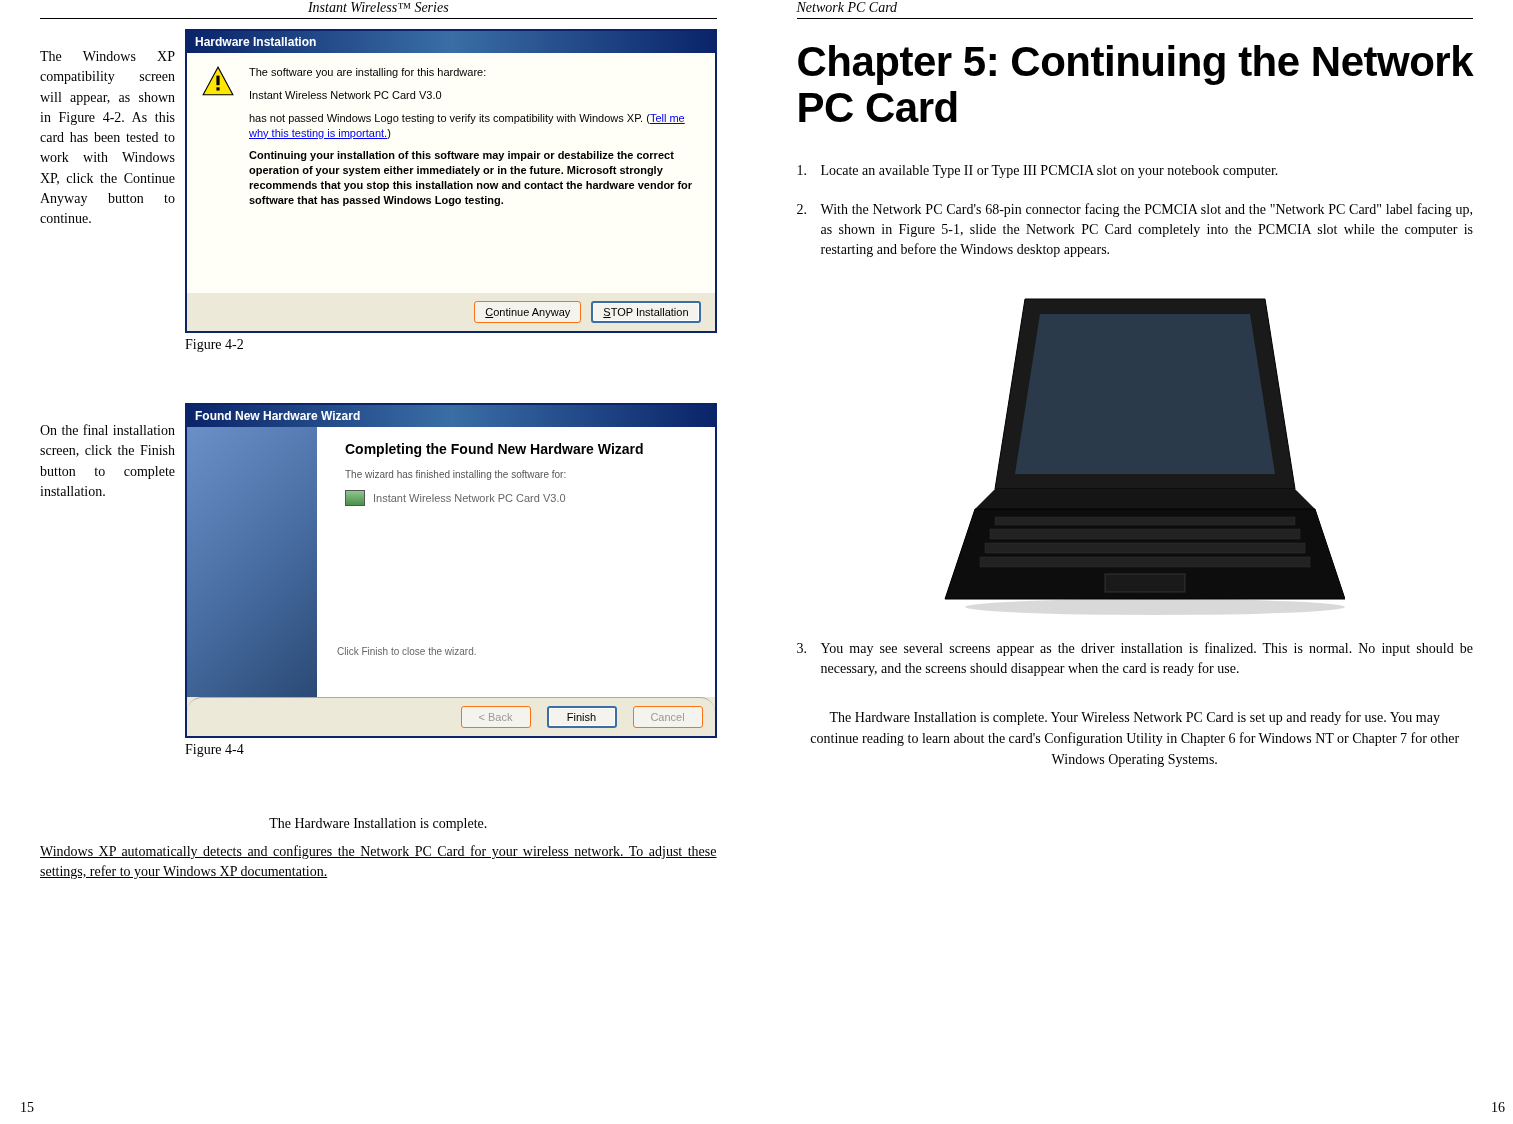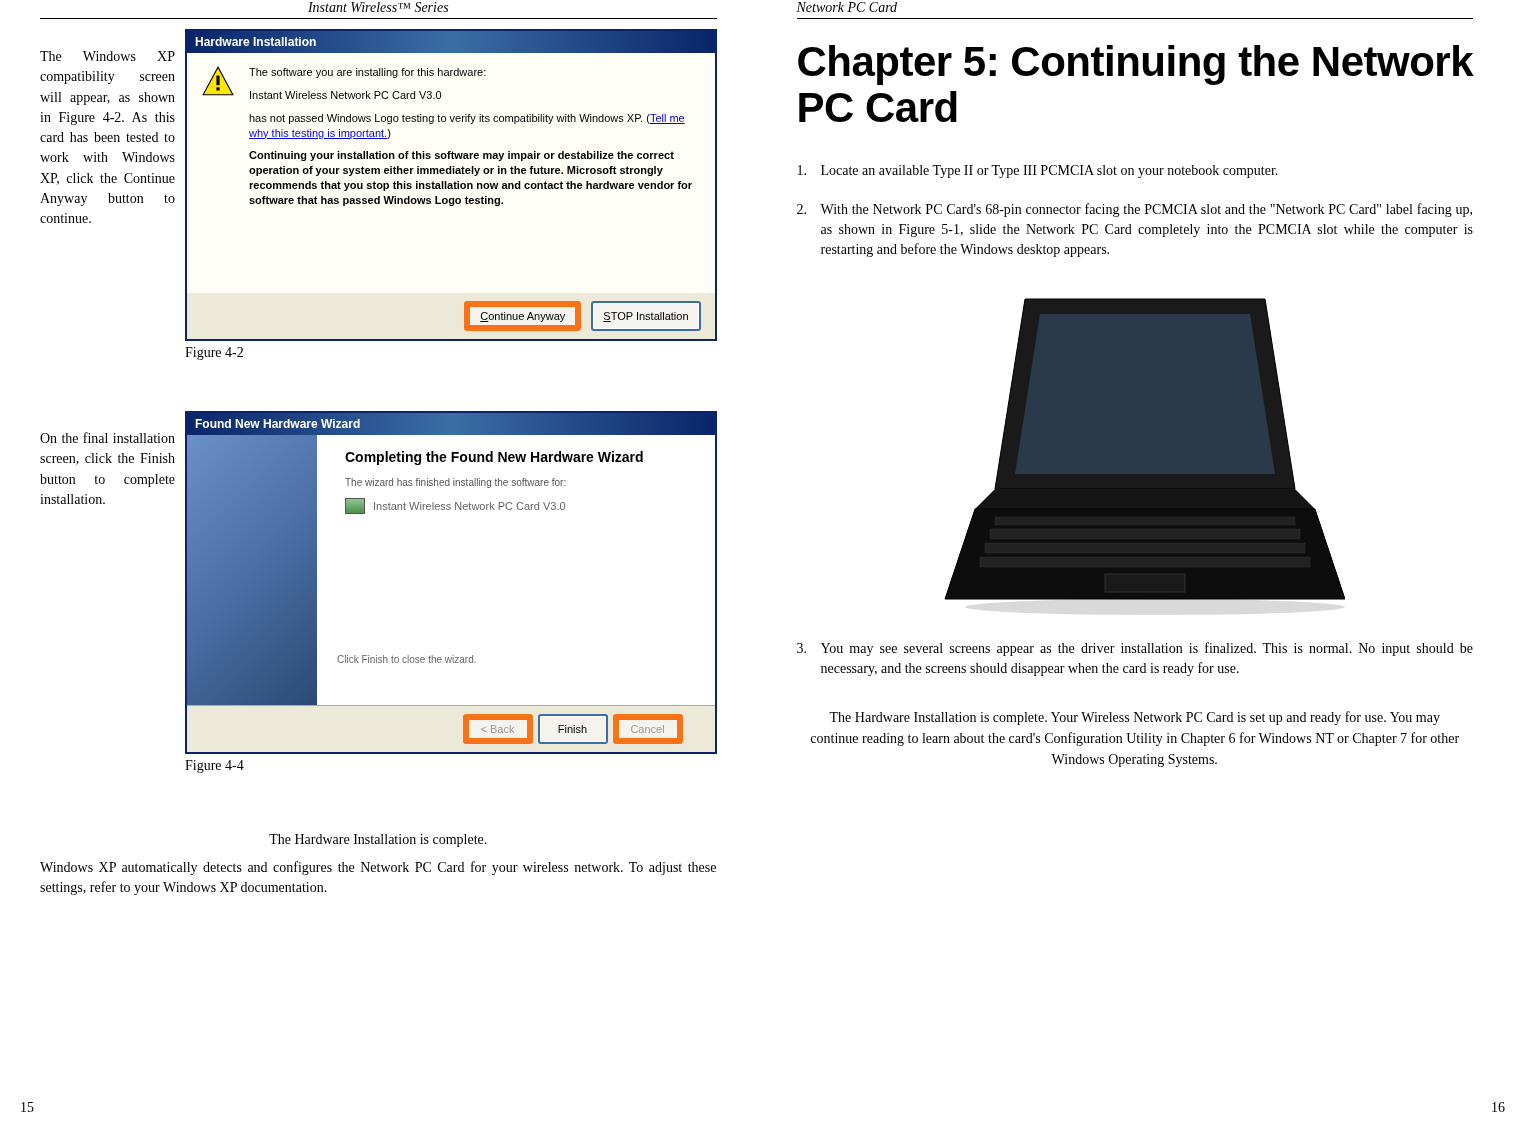--- a/index.html
+++ b/index.html
@@ -80,21 +80,21 @@
     background: #ece9d8;
     padding: 8px 14px;
     display: flex;
     justify-content: flex-end;
     gap: 10px;
   }
   .xp-btn {
     font-family: Tahoma, sans-serif;
     font-size: 11px;
     padding: 3px 10px;
-    border: 6px solid #f97316;
+    border: 1px solid #f97316;
     border-radius: 3px;
     background: #f4f3ee;
     min-width: 100px;
   }
   .xp-btn.default {
     border: 2px solid #3a6ea5;
     box-shadow: 0 0 0 1px #fff inset;
   }
   .xp-btn .underline { text-decoration: underline; }
 
@@ -147,34 +147,36 @@
   }
   .wizard-footer-text {
     position: absolute;
     bottom: 40px;
     left: 150px;
     font-size: 10px;
     color: #666;
   }
   .wizard-buttons {
     background: #ece9d8;
-    padding: 8px 32px;
+    padding: 8px 12px;
     display: flex;
     justify-content: flex-end;
-    gap: 5px;
+    gap: 16px;
     border-top: 1px solid #aaa;
+    border-radius: 15px;
   }
   .wizard-buttons .xp-btn { min-width: 70px; }
   .xp-btn.disabled { color: #999; }
 
   .body-para {
     font-size: 14px;
     line-height: 1.45;
     text-align: justify;
     margin-top: 10px;
+    text-decoration: underline;
   }
   .center-para { text-align: center; margin-top: 8px; font-size: 14px; }
 
   
   .chapter-title {
     font-family: Arial, Helvetica, sans-serif;
     font-weight: 900;
     font-size: 42px;
     letter-spacing: -0.5px;
     line-height: 1.1;

